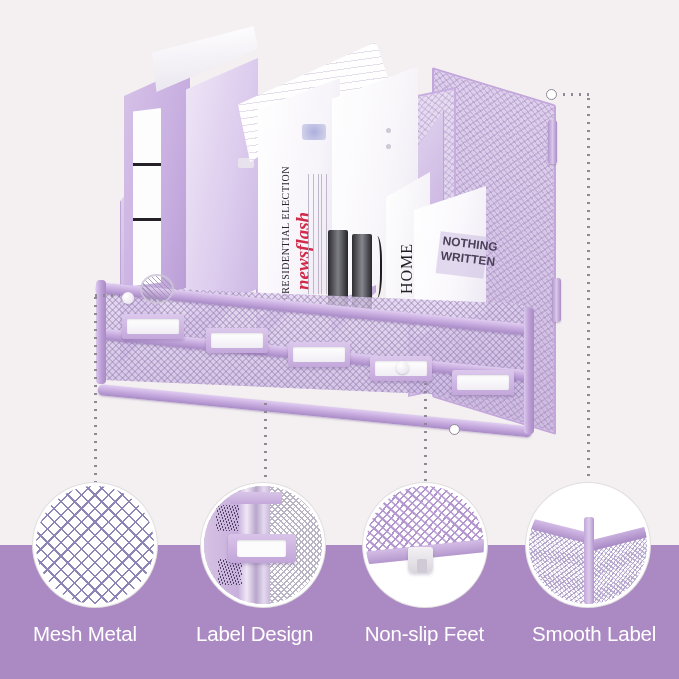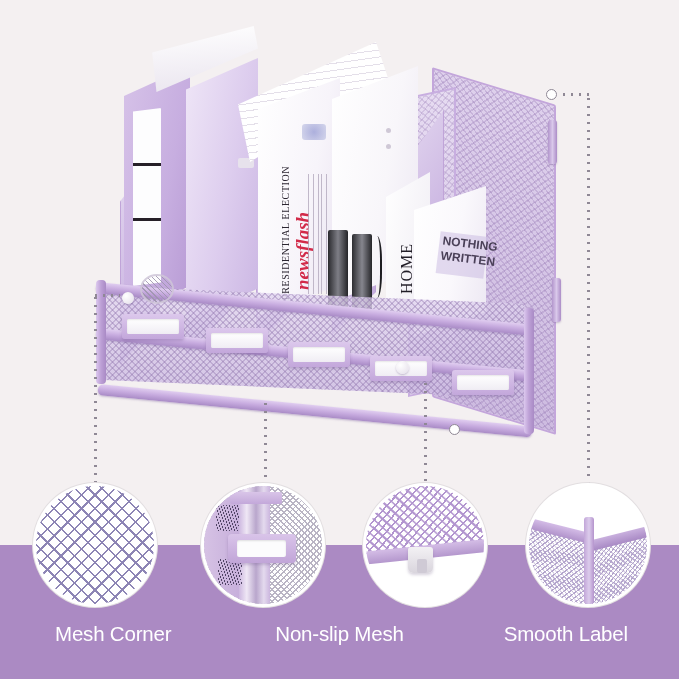--- a/index.html
+++ b/index.html
@@ -401,18 +401,19 @@
       <div class="c4-panelR">
           <div class="mesh-fine" style="opacity:.75;"></div>
         </div>
       <div class="c4-barTop"></div>
       <div class="c4-barTop2"></div>
       <div class="c4-post"></div>
     </div>
   </div>
 
   <div class="feat-labels">
-    <div class="feat-label">Mesh Corner</div>
-    <div class="feat-label">Non-slip Mesh</div>
+    <div class="feat-label">Mesh Metal</div>
+    <div class="feat-label">Label Design</div>
+    <div class="feat-label">Non-slip Feet</div>
     <div class="feat-label">Smooth Label</div>
   </div>
 
 </div>
 
 </body></html>

